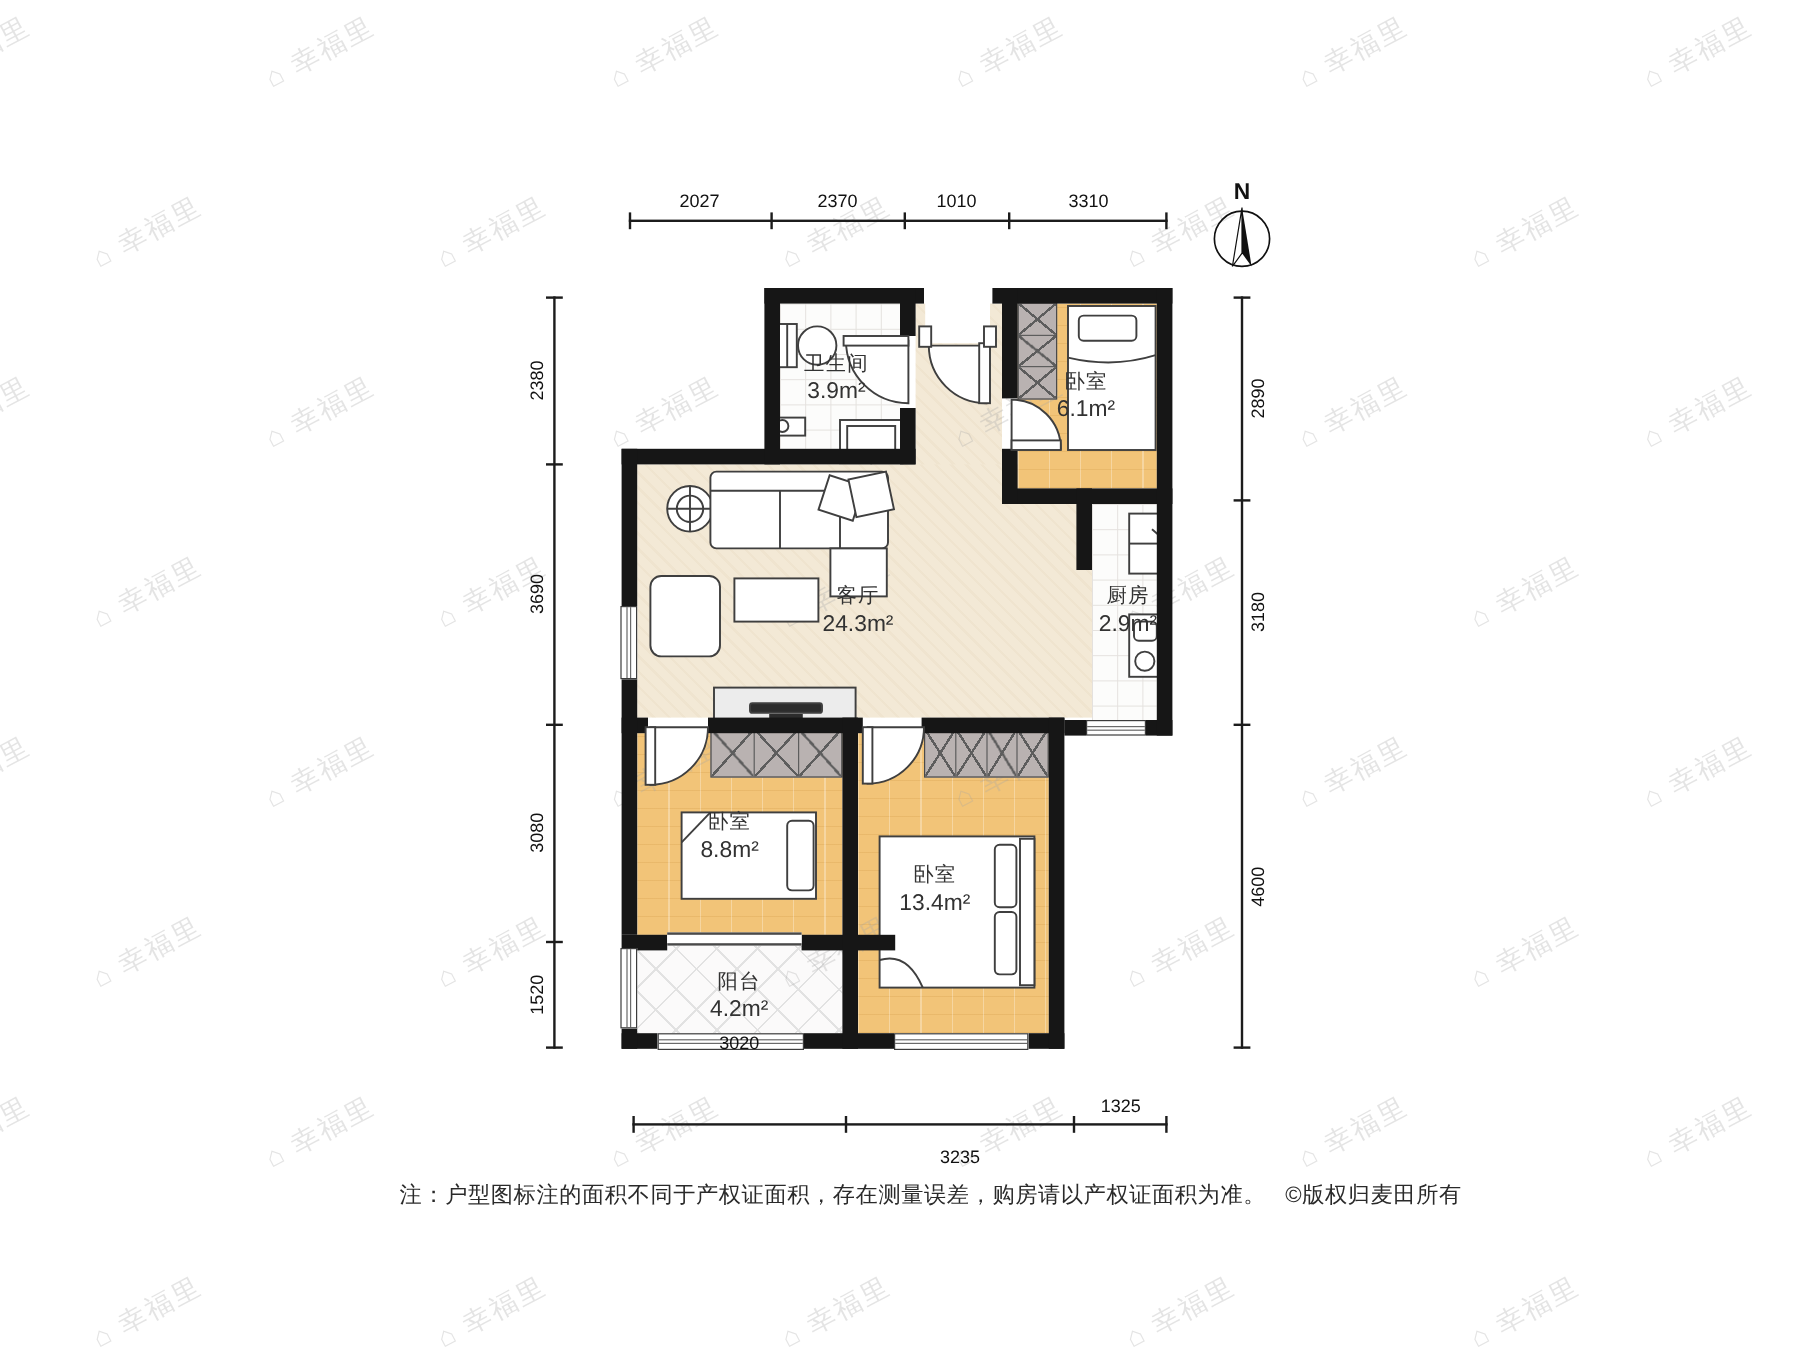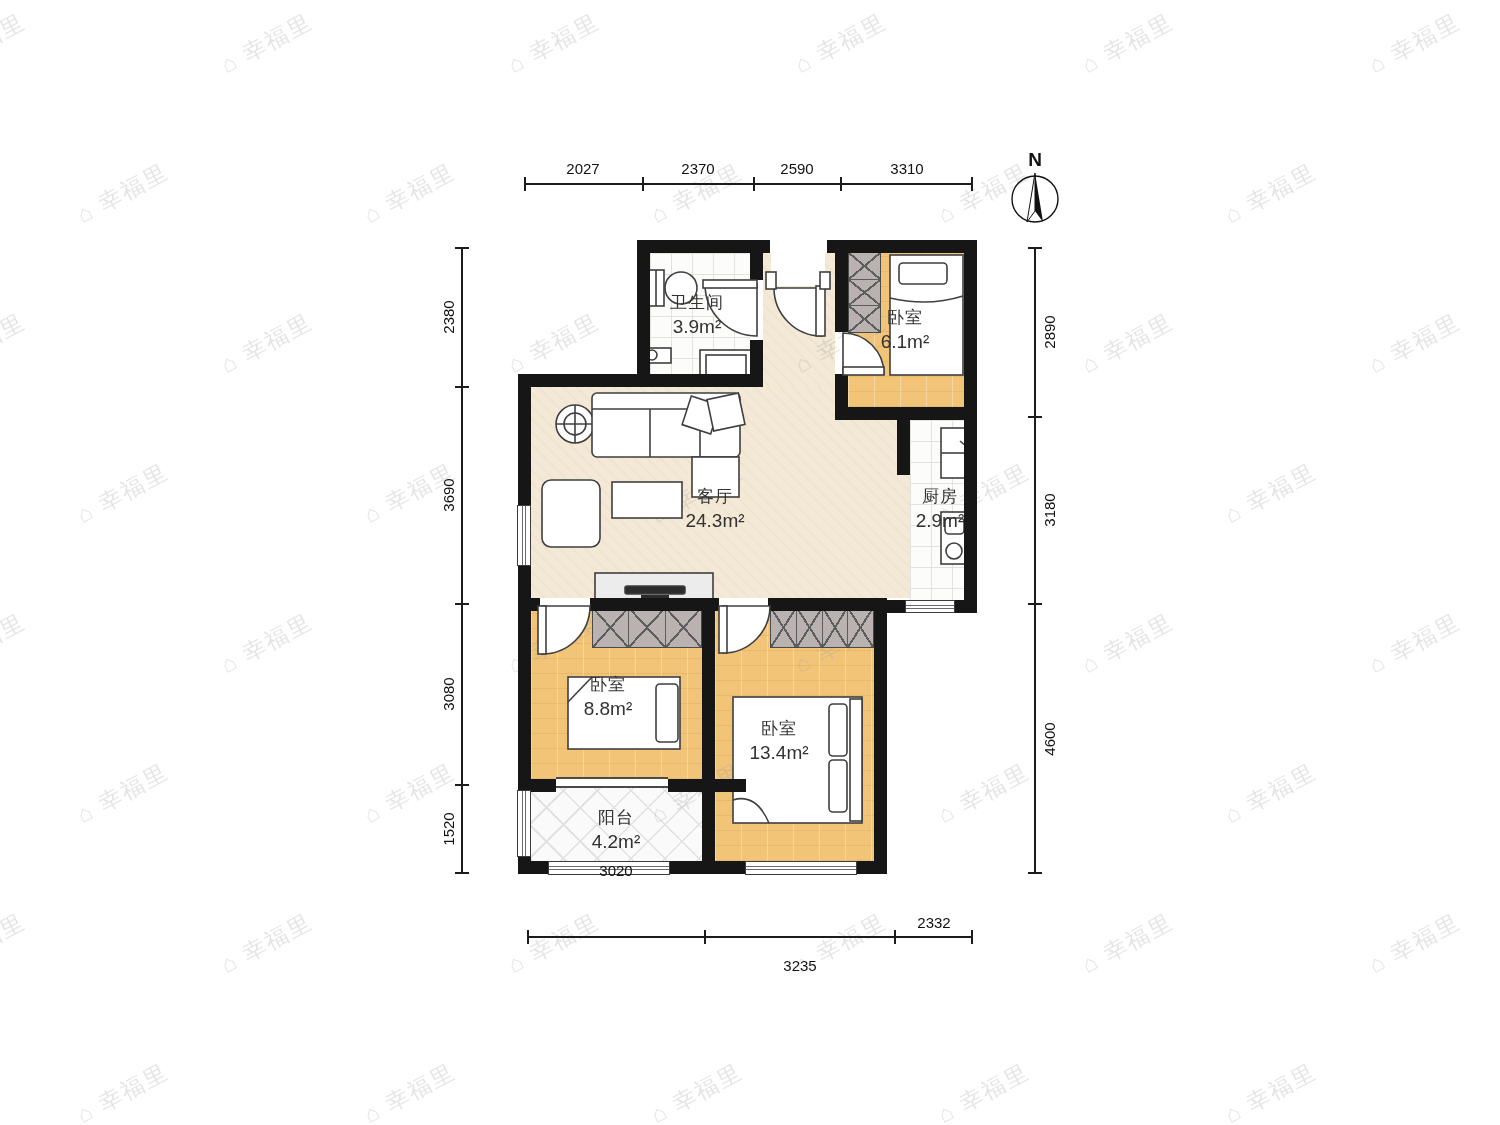--- a/index.html
+++ b/index.html
@@ -310,32 +310,32 @@
 
   <div class="dim-line-h" style="left:524px;top:183px;width:449px;">
     <div class="tick-v" style="left:0;"></div>
       <div class="tick-v" style="left:118px;"></div>
     <div class="tick-v" style="left:229px;"></div>
       <div class="tick-v" style="left:316px;"></div>
     <div class="tick-v" style="left:447px;"></div>
   </div>
   <span class="dim-label" style="left:583px;top:168px;">2027</span>
   <span class="dim-label" style="left:698px;top:168px;">2370</span>
-  <span class="dim-label" style="left:797px;top:168px;">2590</span>
+  <span class="dim-label" style="left:797px;top:168px;">1010</span>
   <span class="dim-label" style="left:907px;top:168px;">3310</span>
 
   <div class="dim-line-h" style="left:527px;top:936px;width:446px;">
     <div class="tick-v" style="left:0;"></div>
       <div class="tick-v" style="left:177px;"></div>
     <div class="tick-v" style="left:367px;"></div>
       <div class="tick-v" style="left:444px;"></div>
   </div>
   <span class="dim-label" style="left:616px;top:870px;">3020</span>
   <span class="dim-label" style="left:800px;top:965px;">3235</span>
-  <span class="dim-label" style="left:934px;top:922px;">2332</span>
+  <span class="dim-label" style="left:934px;top:922px;">1325</span>
 
   <div class="dim-line-v" style="left:461px;top:247px;height:627px;">
     <div class="tick-h" style="top:0;"></div>
       <div class="tick-h" style="top:139px;"></div>
     <div class="tick-h" style="top:356px;"></div>
       <div class="tick-h" style="top:537px;"></div>
     <div class="tick-h" style="top:625px;"></div>
   </div>
   <span class="dim-label rot" style="left:448px;top:317px;">2380</span>
   <span class="dim-label rot" style="left:448px;top:495px;">3690</span>
@@ -352,14 +352,17 @@
   <span class="dim-label rot" style="left:1049px;top:510px;">3180</span>
   <span class="dim-label rot" style="left:1049px;top:739px;">4600</span>
 
   <svg id="compass" width="80" height="100" style="left:995px;top:142px;">
     <text x="40" y="24" text-anchor="middle" font-size="19" font-weight="bold" fill="#111">N</text>
     <circle cx="40" cy="57" r="23" fill="none" stroke="#111" stroke-width="1.4"></circle>
     <polygon points="40,31 48,80 40,69" fill="#111"></polygon>
     <polygon points="40,31 32,80 40,69" fill="#ffffff" stroke="#111" stroke-width="1"></polygon>
   </svg>
 
+  <div id="note">
+    <span>注：户型图标注的面积不同于产权证面积，存在测量误差，购房请以产权证面积为准。</span><span class="cp">©版权归麦田所有</span>
+  </div>
 
 </div>
 
 </body></html>

